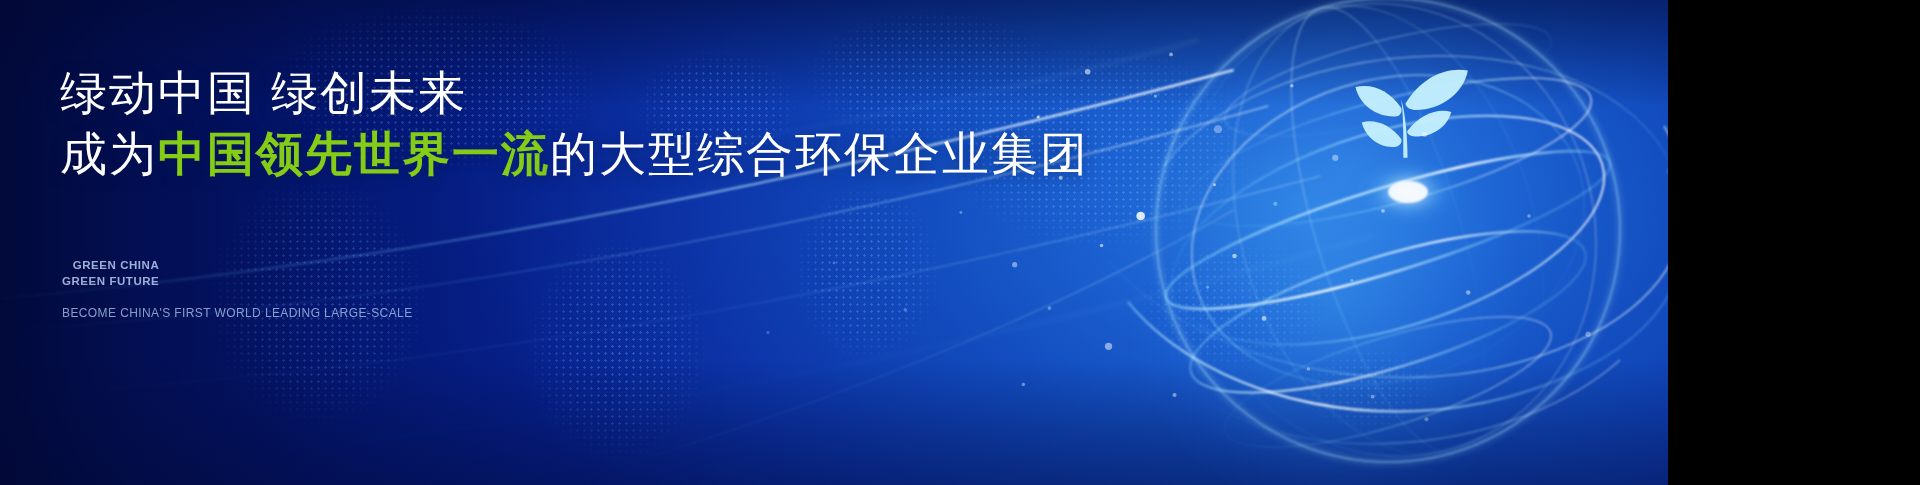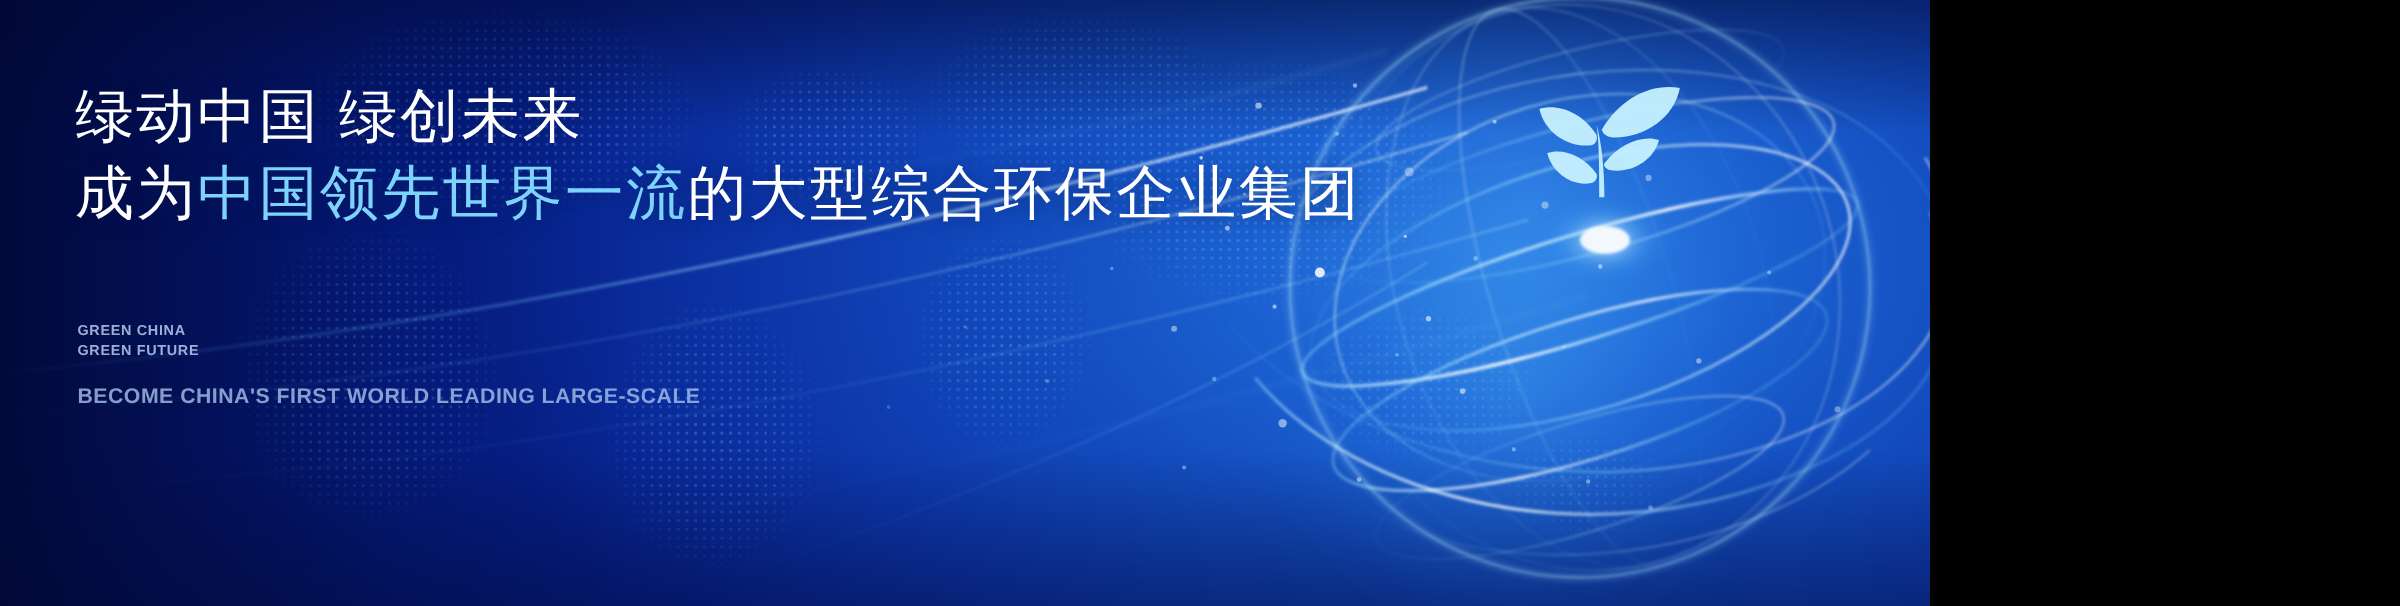--- a/index.html
+++ b/index.html
@@ -4,21 +4,21 @@
 <style>
   html, body {
     margin: 0;
     padding: 0;
     background: #000;
   }
   * { box-sizing: border-box; }
 
   .banner {
     position: relative;
-    width: 1544px;
+    width: 1668px;
     height: 485px;
     overflow: hidden;
     font-family: "Liberation Sans", "DejaVu Sans", sans-serif;
     background: #0b1f8f;
   }
 
   
   .bg-base {
     position: absolute; inset: 0;
     background:
@@ -106,41 +106,41 @@
     font-weight: 400;
     font-size: 47px;
     line-height: 1.22;
     color: #ffffff;
     letter-spacing: 2px;
     white-space: nowrap;
     text-shadow: 0 2px 14px rgba(0,20,80,0.55);
   }
   .headline-2 { margin-top: 4px; }
   .hl-red {
-    color: #7dd3fc;
-    font-weight: 400;
+    color: #84cc16;
+    font-weight: 700;
   }
 
   .tag-en {
     position: absolute;
     left: 62px; top: 257px;
     font-size: 11.5px;
     font-weight: 700;
     line-height: 1.42;
     letter-spacing: 0.55px;
     color: rgba(176,198,236,0.88);
     text-transform: uppercase;
   }
-  .tag-en div { white-space: nowrap; }
+  .tag-en div { white-space: nowrap; text-align: right; }
 
   .sub-en {
     position: absolute;
     left: 62px; top: 305px;
-    font-size: 17px;
-    font-weight: 700;
+    font-size: 12px;
+    font-weight: 400;
     line-height: 1.42;
     letter-spacing: 0.4px;
     color: rgba(168,192,234,0.80);
     text-transform: uppercase;
   }
   .sub-en div { white-space: nowrap; }
 </style>
 </head>
 <body>
 

